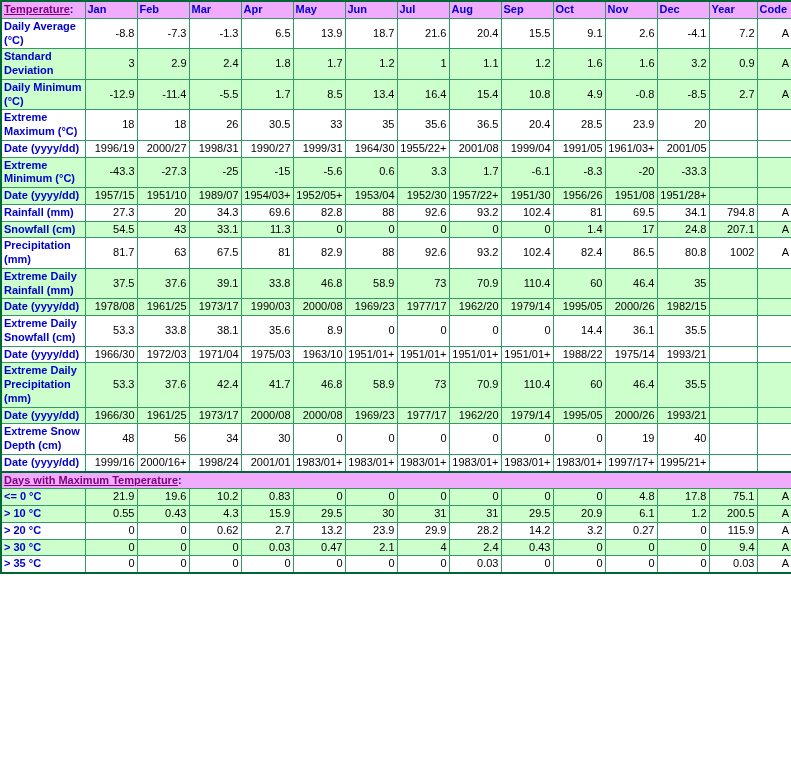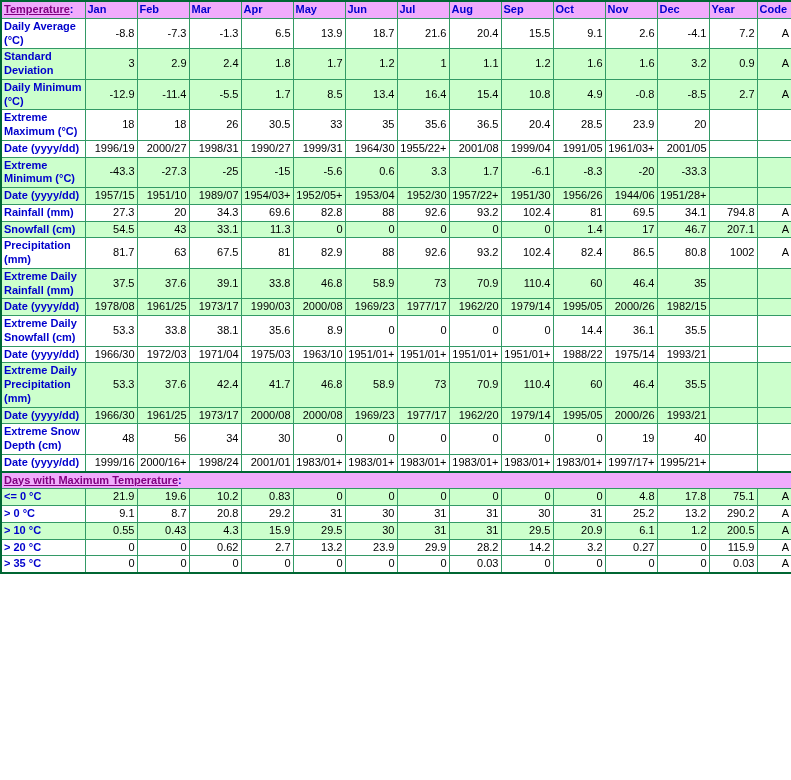--- a/index.html
+++ b/index.html
@@ -163,21 +163,21 @@
         <td class="num b">1957/15</td>
         <td class="num">1951/10</td>
         <td class="num">1989/07</td>
         <td class="num">1954/03+</td>
         <td class="num">1952/05+</td>
         <td class="num">1953/04</td>
         <td class="num">1952/30</td>
         <td class="num">1957/22+</td>
         <td class="num">1951/30</td>
         <td class="num">1956/26</td>
-        <td class="num">1944/06</td>
+        <td class="num">1951/08</td>
         <td class="num">1951/28+</td>
         <td class="num year-cell"></td>
         <td class="num code-cell"></td>
       </tr>
       <tr>
         <td class="row-label">Rainfall (mm)</td>
         <td class="num">27.3</td>
         <td class="num">20</td>
         <td class="num">34.3</td>
         <td class="num">69.6</td>
@@ -198,21 +198,21 @@
         <td class="num">43</td>
         <td class="num">33.1</td>
         <td class="num">11.3</td>
         <td class="num">0</td>
         <td class="num">0</td>
         <td class="num">0</td>
         <td class="num">0</td>
         <td class="num">0</td>
         <td class="num">1.4</td>
         <td class="num">17</td>
-        <td class="num">46.7</td>
+        <td class="num">24.8</td>
         <td class="num year-cell">207.1</td>
         <td class="num code-cell">A</td>
       </tr>
       <tr>
         <td class="row-label">Precipitation (mm)</td>
         <td class="num">81.7</td>
         <td class="num">63</td>
         <td class="num">67.5</td>
         <td class="num">81</td>
         <td class="num">82.9</td>
@@ -375,37 +375,20 @@
         <td class="num">0</td>
         <td class="num">0</td>
         <td class="num">0</td>
         <td class="num">0</td>
         <td class="num">0</td>
         <td class="num">4.8</td>
         <td class="num">17.8</td>
         <td class="num year-cell">75.1</td>
         <td class="num code-cell">A</td>
       </tr>
-      <tr>
-        <td class="row-label">&gt; 0 °C</td>
-        <td class="num">9.1</td>
-        <td class="num">8.7</td>
-        <td class="num">20.8</td>
-        <td class="num">29.2</td>
-        <td class="num">31</td>
-        <td class="num">30</td>
-        <td class="num">31</td>
-        <td class="num">31</td>
-        <td class="num">30</td>
-        <td class="num">31</td>
-        <td class="num">25.2</td>
-        <td class="num">13.2</td>
-        <td class="num year-cell">290.2</td>
-        <td class="num code-cell">A</td>
-      </tr>
       <tr class="shade">
         <td class="row-label">&gt; 10 °C</td>
         <td class="num">0.55</td>
         <td class="num">0.43</td>
         <td class="num">4.3</td>
         <td class="num">15.9</td>
         <td class="num">29.5</td>
         <td class="num">30</td>
         <td class="num">31</td>
         <td class="num">31</td>
@@ -426,20 +409,37 @@
         <td class="num">23.9</td>
         <td class="num">29.9</td>
         <td class="num">28.2</td>
         <td class="num">14.2</td>
         <td class="num">3.2</td>
         <td class="num">0.27</td>
         <td class="num">0</td>
         <td class="num year-cell">115.9</td>
         <td class="num code-cell">A</td>
       </tr>
+      <tr class="shade">
+        <td class="row-label">&gt; 30 °C</td>
+        <td class="num">0</td>
+        <td class="num">0</td>
+        <td class="num">0</td>
+        <td class="num">0.03</td>
+        <td class="num">0.47</td>
+        <td class="num">2.1</td>
+        <td class="num">4</td>
+        <td class="num">2.4</td>
+        <td class="num">0.43</td>
+        <td class="num">0</td>
+        <td class="num">0</td>
+        <td class="num">0</td>
+        <td class="num year-cell">9.4</td>
+        <td class="num code-cell">A</td>
+      </tr>
       <tr>
         <td class="row-label">&gt; 35 °C</td>
         <td class="num">0</td>
         <td class="num">0</td>
         <td class="num">0</td>
         <td class="num">0</td>
         <td class="num">0</td>
         <td class="num">0</td>
         <td class="num">0</td>
         <td class="num">0.03</td>

